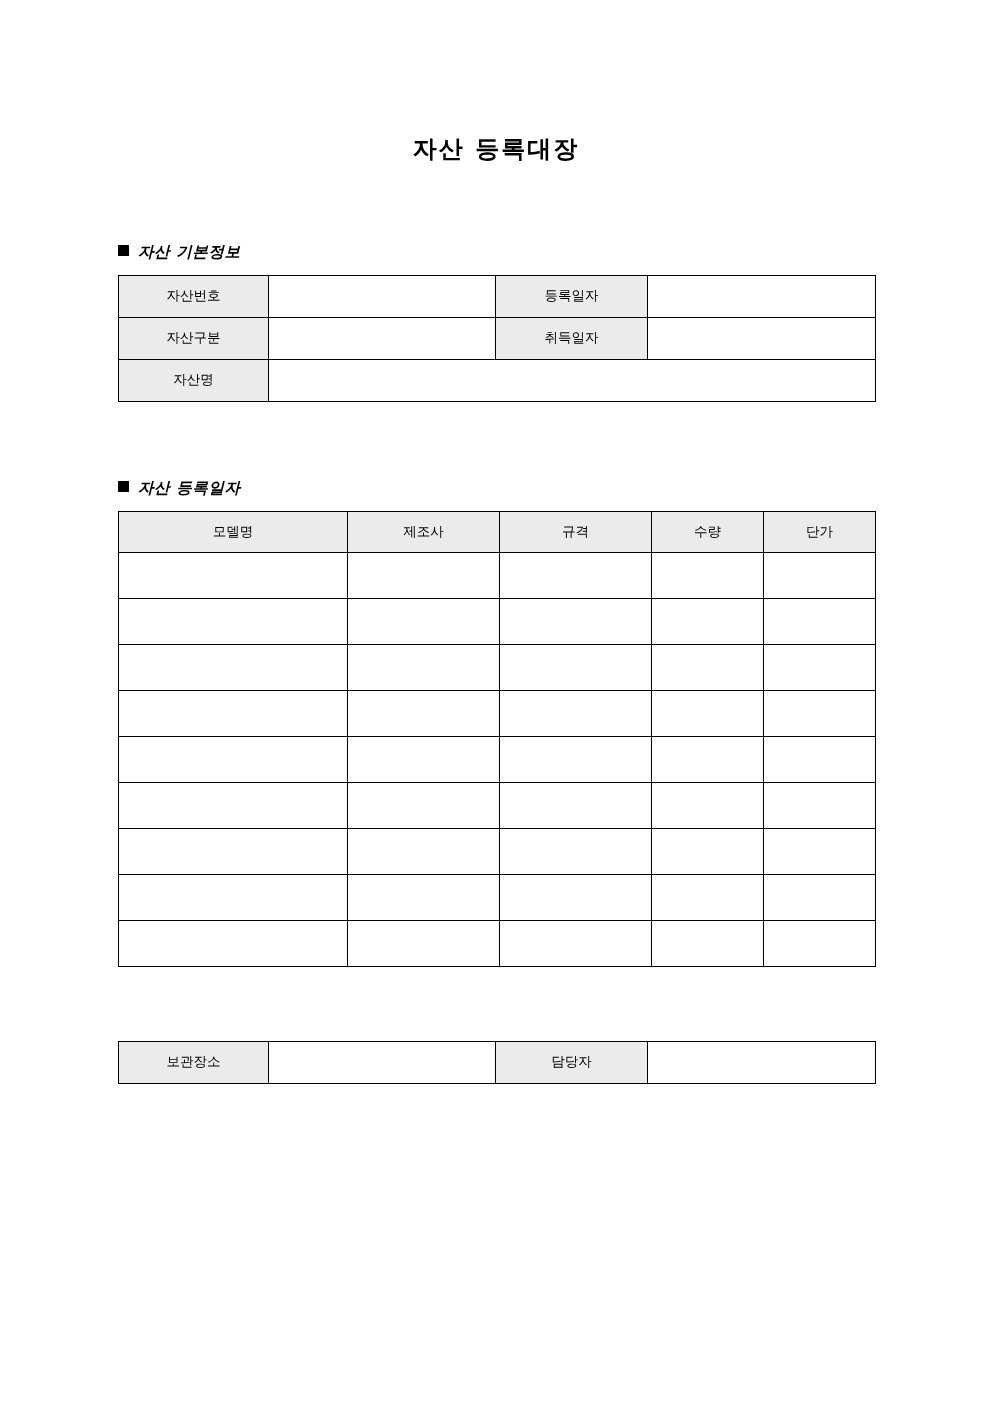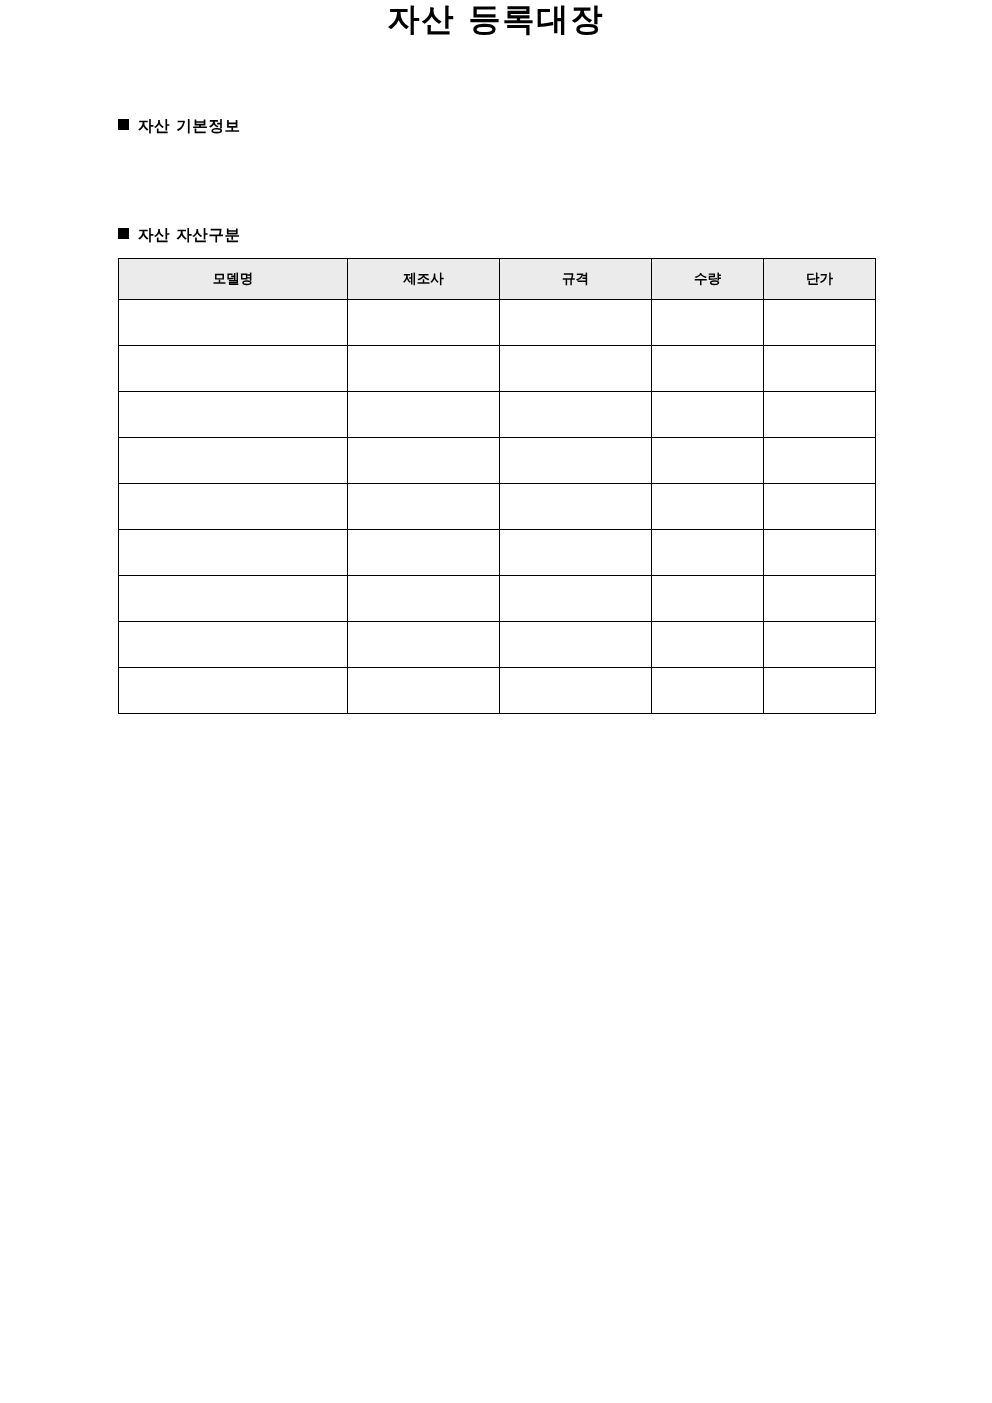--- a/index.html
+++ b/index.html
@@ -20,38 +20,40 @@
     width: 992px;
     height: 1403px;
     box-sizing: border-box;
     padding: 0;
     position: relative;
   }
 
   
   .doc-title {
     text-align: center;
-    font-size: 32px;
+    font-size: 24px;
     font-weight: bold;
     letter-spacing: 2px;
     margin: 0;
+    padding-top: 135px;
     line-height: 1.2;
   }
 
   
   .section {
     position: relative;
   }
   .section-heading {
     font-size: 15.5px;
     font-weight: bold;
     letter-spacing: 0.6px;
     margin: 0 0 12px 0;
     padding-left: 118px;
     display: block;
+    font-style: italic;
   }
   .bullet {
     display: inline-block;
     width: 11px;
     height: 11px;
     background: #000000;
     margin-right: 9px;
     vertical-align: 1px;
   }
 
@@ -74,21 +76,21 @@
     vertical-align: middle;
     font-weight: normal;
     background: #ffffff;
   }
   table.grid td.label,
   table.grid th.colhead {
     background: #ebebeb;
   }
   table.grid th.colhead {
     height: 40px;
-    font-weight: bold;
+    font-weight: normal;
     margin-left: 38px;
   }
   table.grid td.blank {
     background: #ffffff;
   }
 
   
   table.detail td.blank {
     height: 45px;
   }
@@ -104,27 +106,55 @@
 
   <h1 class="doc-title">자산 등록대장</h1>
 
   <div class="gap-after-title"></div>
 
   <div class="section">
     <div class="section-heading">
       <span class="bullet"></span><span>자산 기본정보</span>
     </div>
 
+    <div class="tbl-wrap">
+      <table class="grid basic">
+        <colgroup>
+          <col style="width:150px">
+          <col style="width:227px">
+          <col style="width:152px">
+          <col style="width:228px">
+        </colgroup>
+        <tbody>
+          <tr>
+            <td class="label">자산번호</td>
+            <td class="blank"></td>
+            <td class="label">등록일자</td>
+            <td class="blank"></td>
+          </tr>
+          <tr>
+            <td class="label">자산구분</td>
+            <td class="blank"></td>
+            <td class="label">취득일자</td>
+            <td class="blank"></td>
+          </tr>
+          <tr>
+            <td class="label">자산명</td>
+            <td class="blank" colspan="3"></td>
+          </tr>
+        </tbody>
+      </table>
+    </div>
   </div>
 
   <div class="gap-section"></div>
 
   <div class="section">
     <div class="section-heading">
-      <span class="bullet"></span><span>자산 자산구분</span>
+      <span class="bullet"></span><span>자산 등록일자</span>
     </div>
 
     <div class="tbl-wrap">
       <table class="grid detail">
         <colgroup>
           <col style="width:229px">
           <col style="width:152px">
           <col style="width:152px">
           <col style="width:112px">
           <col style="width:112px">
@@ -213,18 +243,24 @@
 
     <div class="tbl-wrap">
       <table class="grid manage">
         <colgroup>
           <col style="width:150px">
           <col style="width:227px">
           <col style="width:152px">
           <col style="width:228px">
         </colgroup>
         <tbody>
+          <tr>
+            <td class="label">보관장소</td>
+            <td class="blank"></td>
+            <td class="label">담당자</td>
+            <td class="blank"></td>
+          </tr>
         </tbody>
       </table>
     </div>
   </div>
 
 </div>
 
 </body></html>

